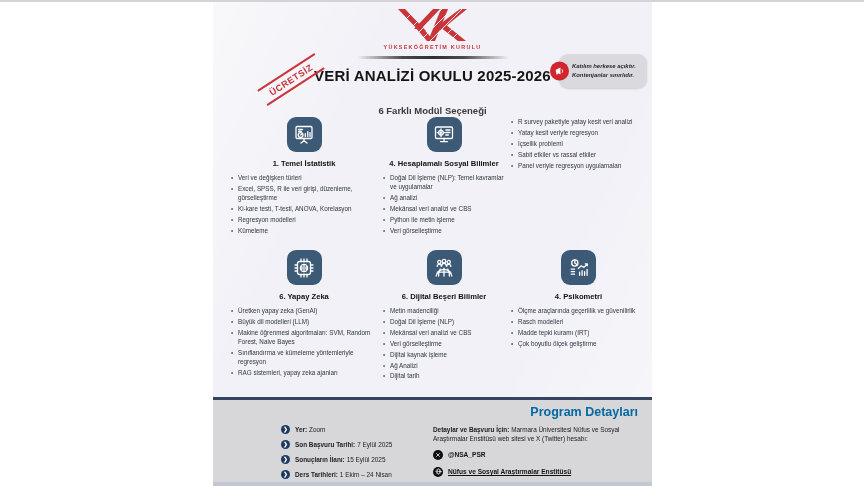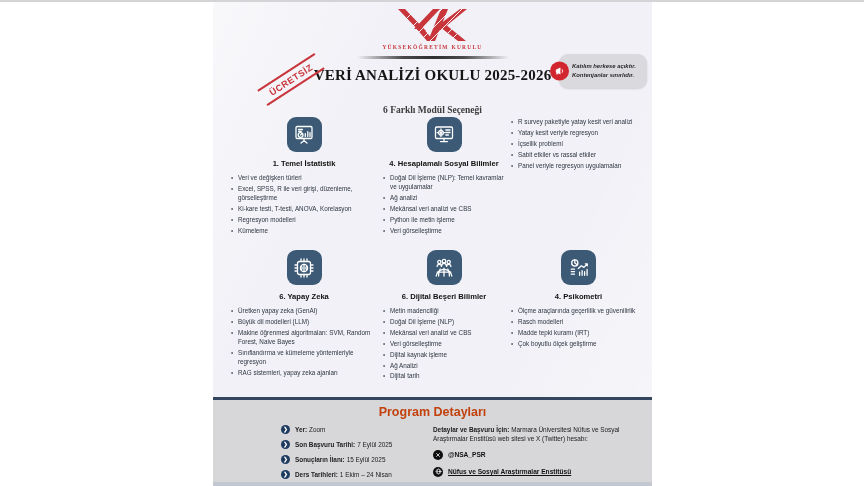--- a/index.html
+++ b/index.html
@@ -7,21 +7,21 @@
          font-family:"Liberation Sans", sans-serif; position:relative; }
   .topline { position:absolute; top:0; left:0; width:864px; height:2px; background:#d4d4d6; }
 
   .poster { position:absolute; left:213px; top:2px; width:439px; height:484px;
             background:
               linear-gradient(115deg, rgba(255,255,255,.55) 0%, rgba(255,255,255,0) 28%),
               linear-gradient(295deg, rgba(255,255,255,.45) 0%, rgba(255,255,255,0) 30%),
               #f1f1f7; }
 
   
-  .poster-header { text-align:center; padding-top:5px; position:relative;font-family:Liberation Serif, serif; }
+  .poster-header { text-align:center; padding-top:5px; position:relative; }
   .logo-svg { display:block; margin:0 auto; }
   .org-name { font-size:5.4px; letter-spacing:1.3px; font-weight:bold; color:#c8353b; margin-top:1px; }
   .divider { width:152px; height:2.5px; margin:6px auto 0;
              background:linear-gradient(90deg, rgba(60,60,60,0) 0%, #4a4a4a 30%, #2f2f2f 50%, #4a4a4a 70%, rgba(60,60,60,0) 100%); }
   .main-title { font-size:15px; font-weight:bold; color:#151515; margin-top:8px; letter-spacing:.2px; }
   .sub-title { font-size:9.5px; font-weight:bold; color:#3c3c3c; margin-top:21px; }
 
   
   .stamp { position:absolute; left:44px; top:68px; transform:rotate(-33deg);
            color:#c8353b; font-weight:bold; font-size:9px; letter-spacing:.6px;
@@ -48,21 +48,21 @@
   .module-title { font-size:7.6px; font-weight:bold; color:#111; margin:7px 0 5px; text-align:center; }
   .module ul { list-style:none; }
   .module li { position:relative; padding-left:7px; font-size:6.3px; color:#2e3540;
                line-height:1.48; margin-bottom:1.6px; }
   .module li::before { content:"•"; position:absolute; left:0; top:0; color:#55606d; font-size:6.3px; }
 
   
   .footer { position:absolute; left:0; right:0; top:395px; bottom:0; }
   .footer-line { height:3px; background:#33465e; }
   .footer-body { background:#d7d7d9; height:100%; padding:3px 14px 0; }
-  .footer-title { text-align:center; font-size:12.5px; font-weight:bold; color:#c2410c; margin:2px 0 6px; }
+  .footer-title { text-align:right; font-size:12.5px; font-weight:bold; color:#0369a1; margin:2px 0 6px; }
   .footer-cols { display:flex; }
   .footer-left { width:188px; padding-left:54px; }
   .footer-item { display:flex; align-items:center; margin-bottom:6px; }
   .bullet-circle { width:9px; height:9px; min-width:9px; background:#1e3a5f; border-radius:50%;
                    display:flex; align-items:center; justify-content:center; margin-right:5px;
                    color:#fff; font-size:5.5px; font-weight:bold; line-height:1; }
   .footer-item .lbl { font-size:6.4px; font-weight:bold; color:#1c1c1c; margin-right:2px; white-space:nowrap; }
   .footer-item .val { font-size:6.4px; color:#222; white-space:nowrap; }
   .footer-right { flex:1; padding-left:18px; padding-top:1px; }
   .details-p { font-size:6.4px; color:#202020; line-height:1.4; margin-bottom:6px; width:200px; }

